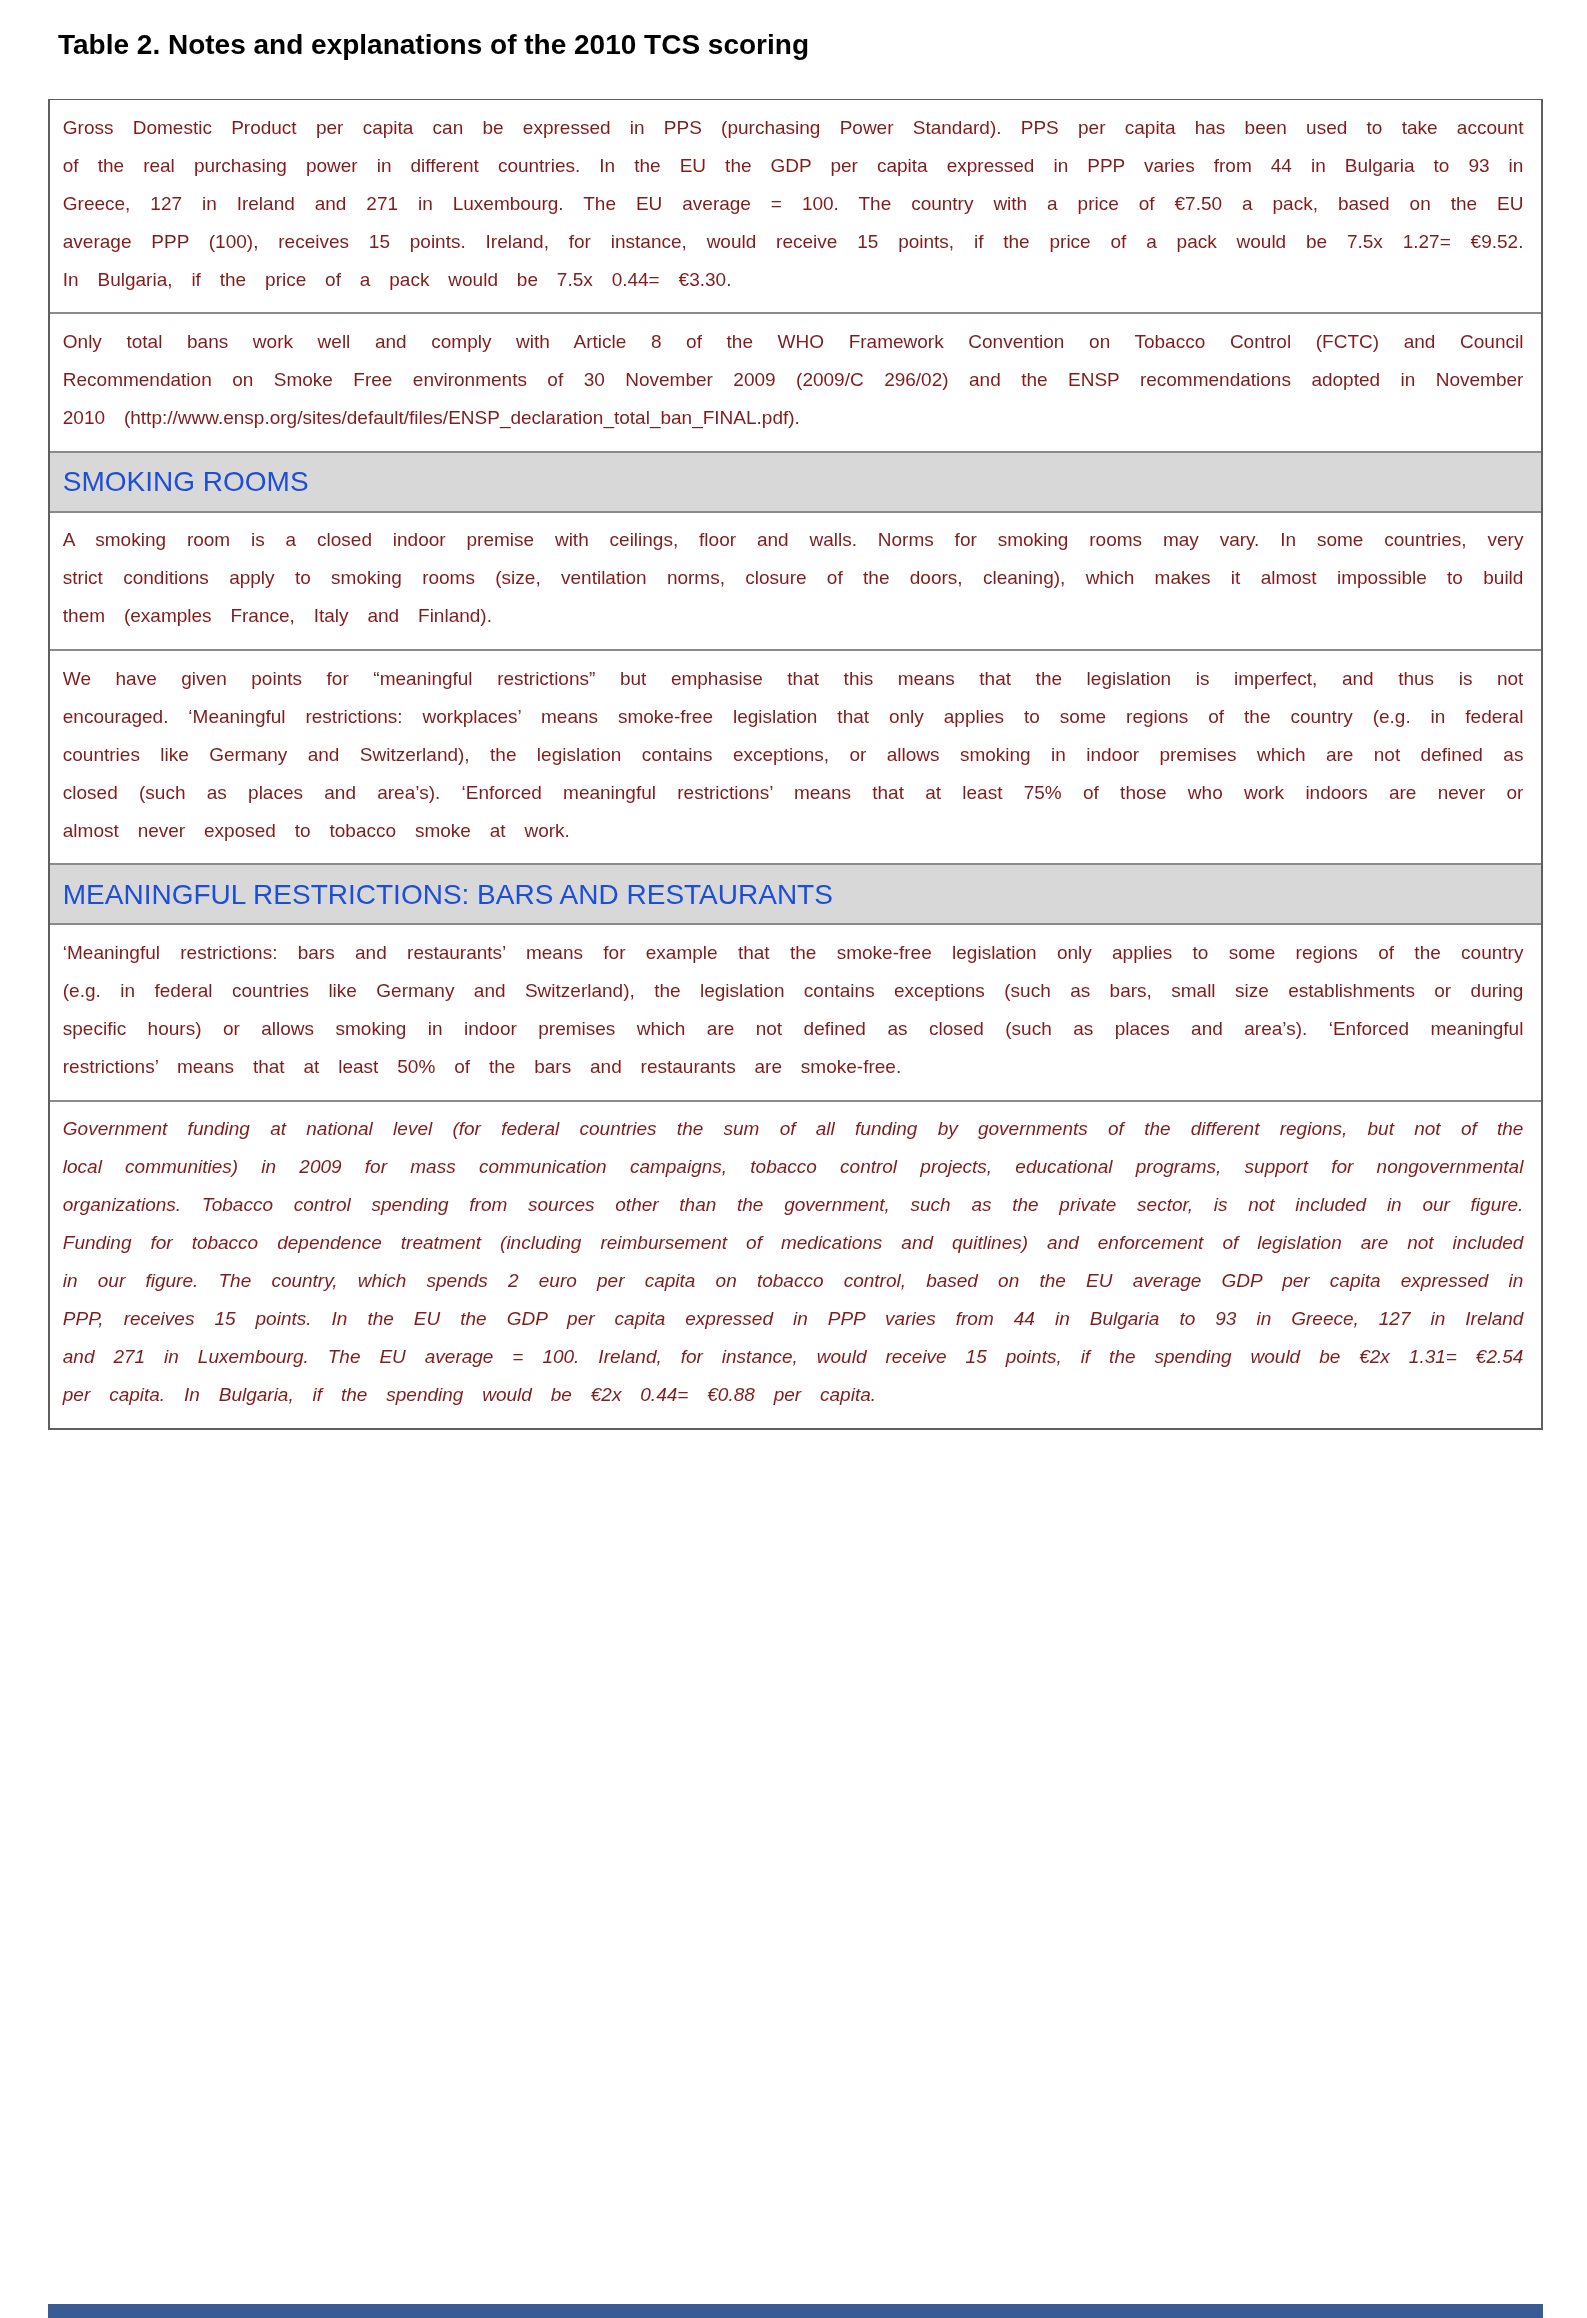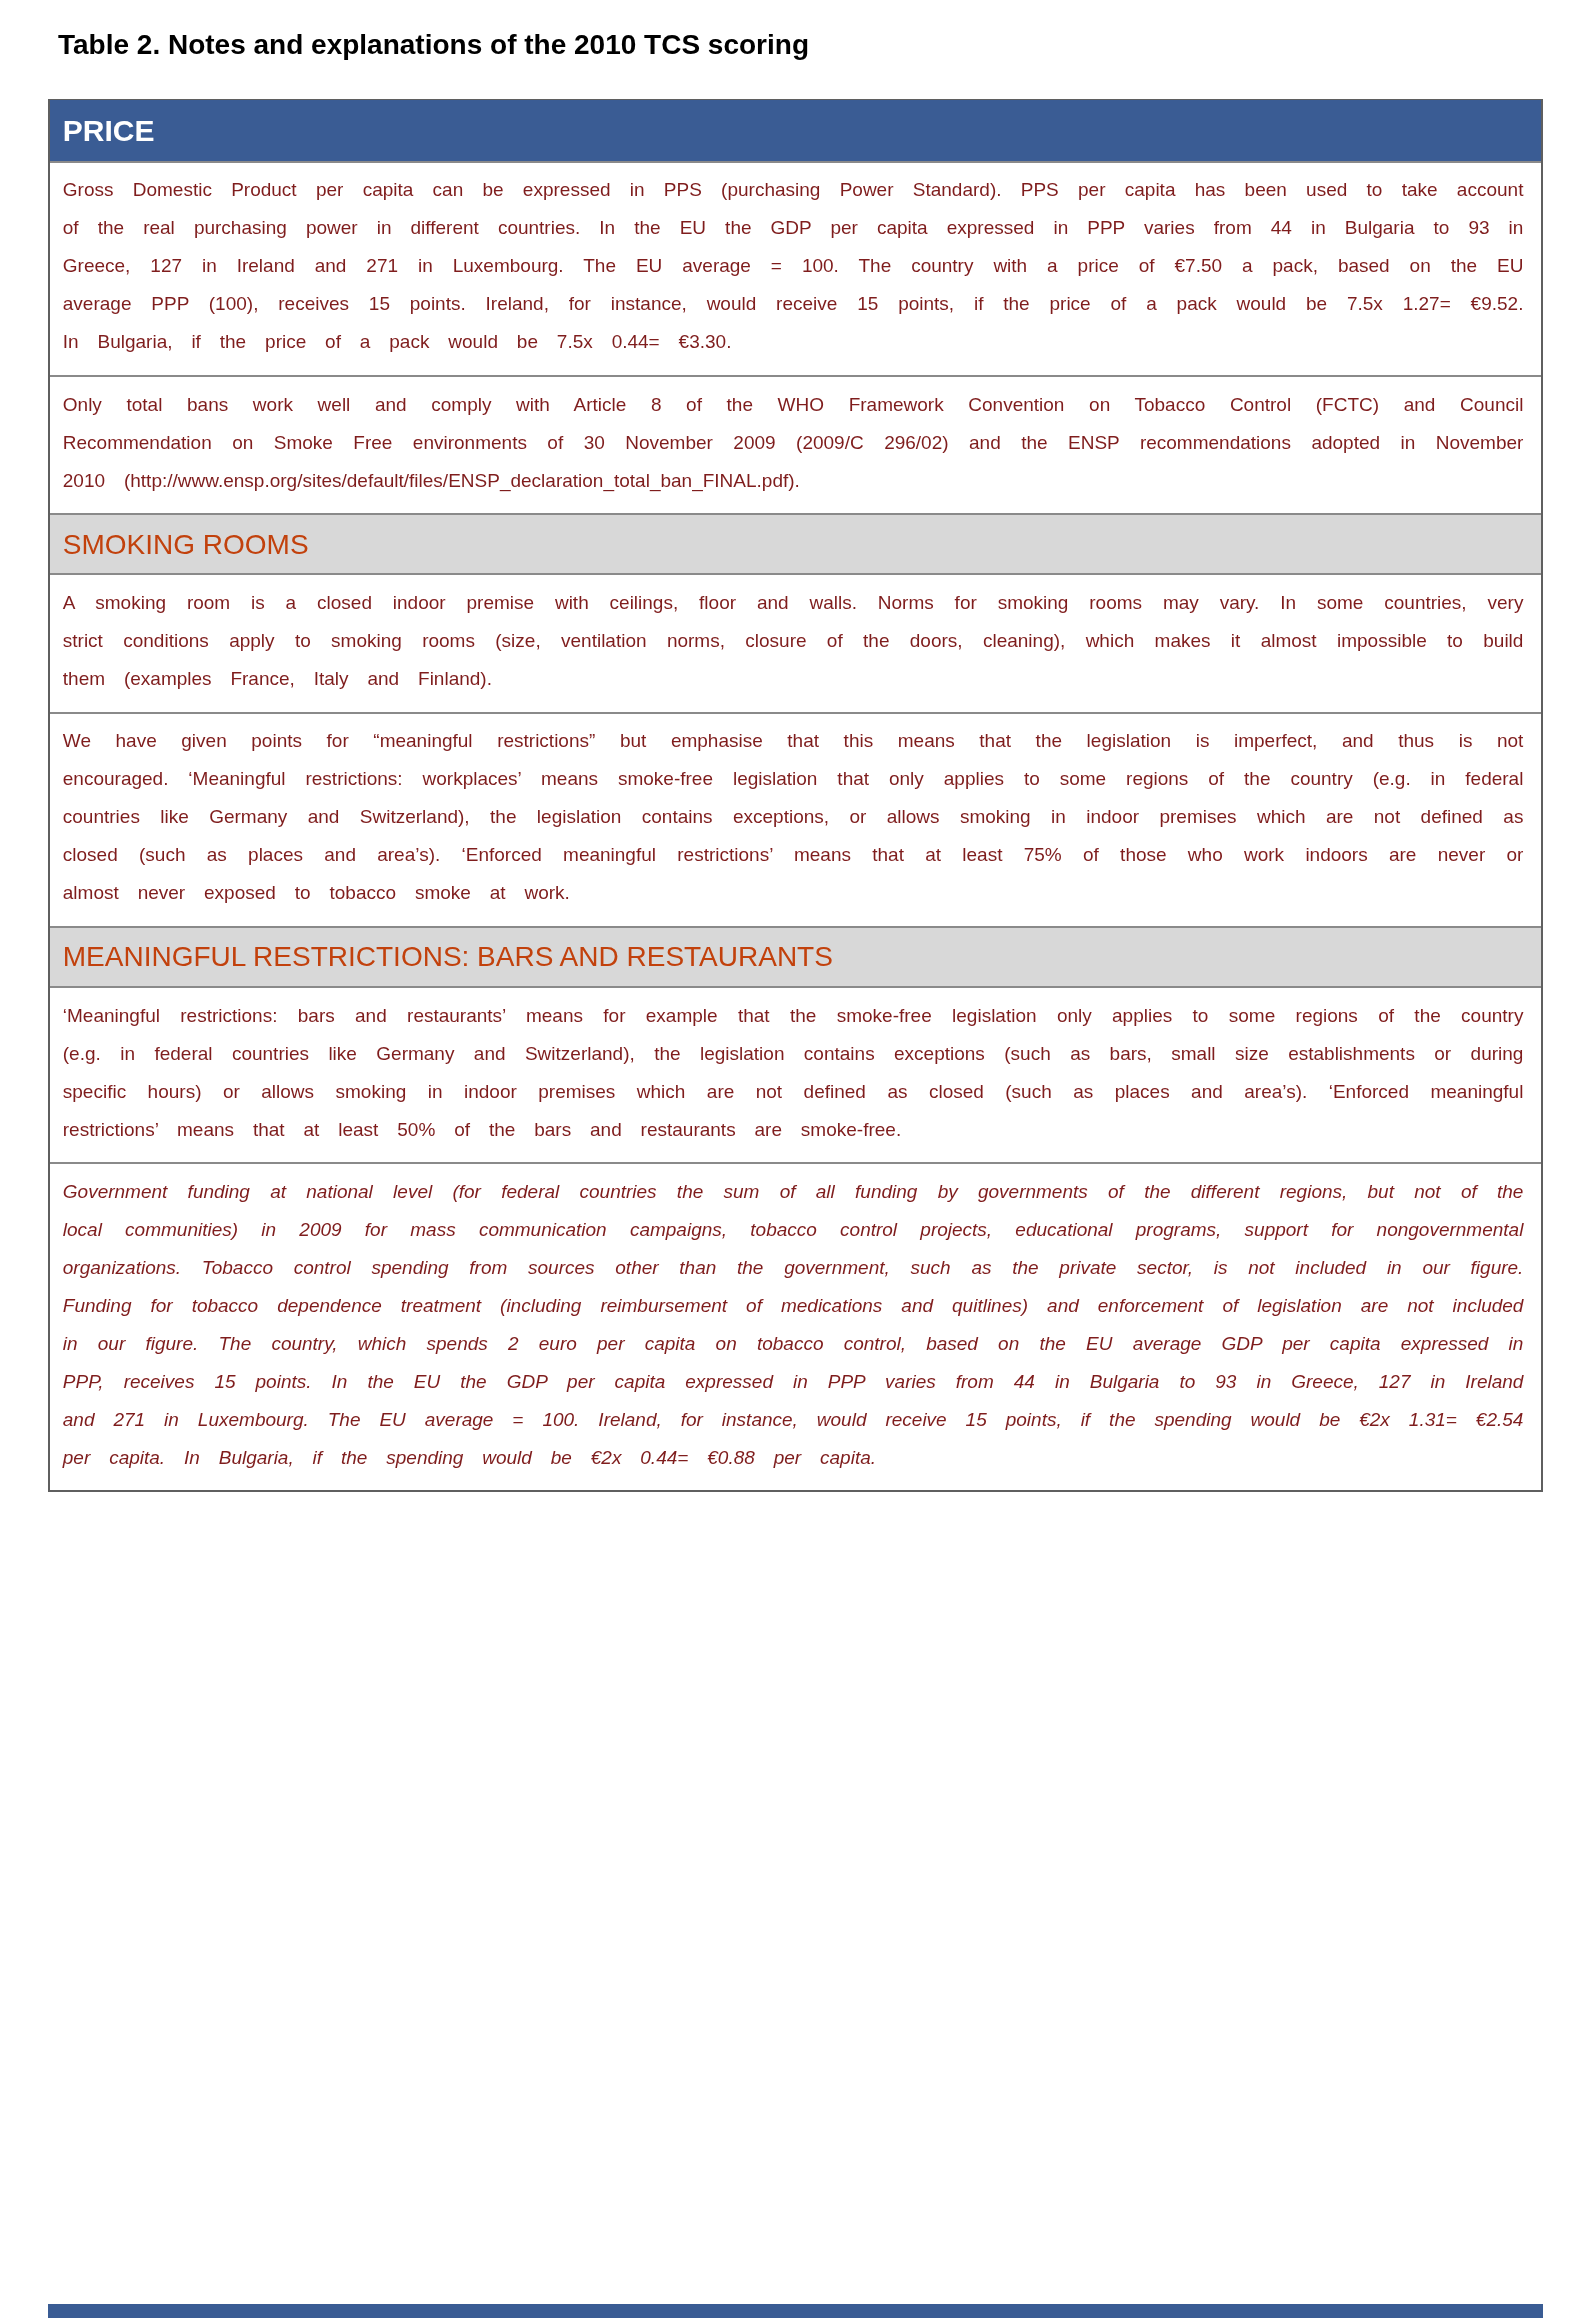--- a/index.html
+++ b/index.html
@@ -39,21 +39,21 @@
   .hdr-blue {
     background: #3A5C94;
     color: #ffffff;
     font-weight: bold;
     font-size: 30px;
     line-height: 39px;
     padding: 11.2px 14.4px 10.4px 12.8px;
   }
   .hdr-gray {
     background: #D8D8D8;
-    color: #c2410c;
+    color: #1d4ed8;
     font-weight: normal;
     font-size: 28px;
     line-height: 37px;
     padding: 10.4px 14.4px 10.4px 12.8px;
   }
   .body-cell {
     font-size: 19px;
     line-height: 38px;
     text-align: justify;
     word-spacing: 13.6px;
@@ -71,21 +71,20 @@
 </style>
 </head>
 <body>
 
 <div class="page">
 
   <h1 class="title">Table 2. Notes and explanations of the 2010 TCS scoring</h1>
 
   <div class="tbl">
 
-    <div class="row hdr-blue">PRICE</div>
     <div class="row body-cell">Gross Domestic Product per capita can be expressed in PPS (purchasing Power Standard). PPS per capita has been used to take account of the real purchasing power in different countries. In the EU the GDP per capita expressed in PPP varies from 44 in Bulgaria to 93 in Greece, 127 in Ireland and 271 in Luxembourg. The EU average = 100. The country with a price of €7.50 a pack, based on the EU average PPP (100), receives 15 points. Ireland, for instance, would receive 15 points, if the price of a pack would be 7.5x 1.27= €9.52. In Bulgaria, if the price of a pack would be 7.5x 0.44= €3.30.</div>
 
     <div class="row body-cell">Only total bans work well and comply with Article 8 of the WHO Framework Convention on Tobacco Control (FCTC) and Council Recommendation on Smoke Free environments of 30 November 2009 (2009/C 296/02) and the ENSP recommendations adopted in November 2010 (http://www.ensp.org/sites/default/files/ENSP_declaration_total_ban_FINAL.pdf).</div>
 
     <div class="row hdr-gray">SMOKING ROOMS</div>
     <div class="row body-cell">A smoking room is a closed indoor premise with ceilings, floor and walls. Norms for smoking rooms may vary. In some countries, very strict conditions apply to smoking rooms (size, ventilation norms, closure of the doors, cleaning), which makes it almost impossible to build them (examples France, Italy and Finland).</div>
 
     <div class="row body-cell">We have given points for “meaningful restrictions” but emphasise that this means that the legislation is imperfect, and thus is not encouraged. ‘Meaningful restrictions: workplaces’ means smoke-free legislation that only applies to some regions of the country (e.g. in federal countries like Germany and Switzerland), the legislation contains exceptions, or allows smoking in indoor premises which are not defined as closed (such as places and area’s). ‘Enforced meaningful restrictions’ means that at least 75% of those who work indoors are never or almost never exposed to tobacco smoke at work.</div>
 
     <div class="row hdr-gray">MEANINGFUL RESTRICTIONS: BARS AND RESTAURANTS</div>

